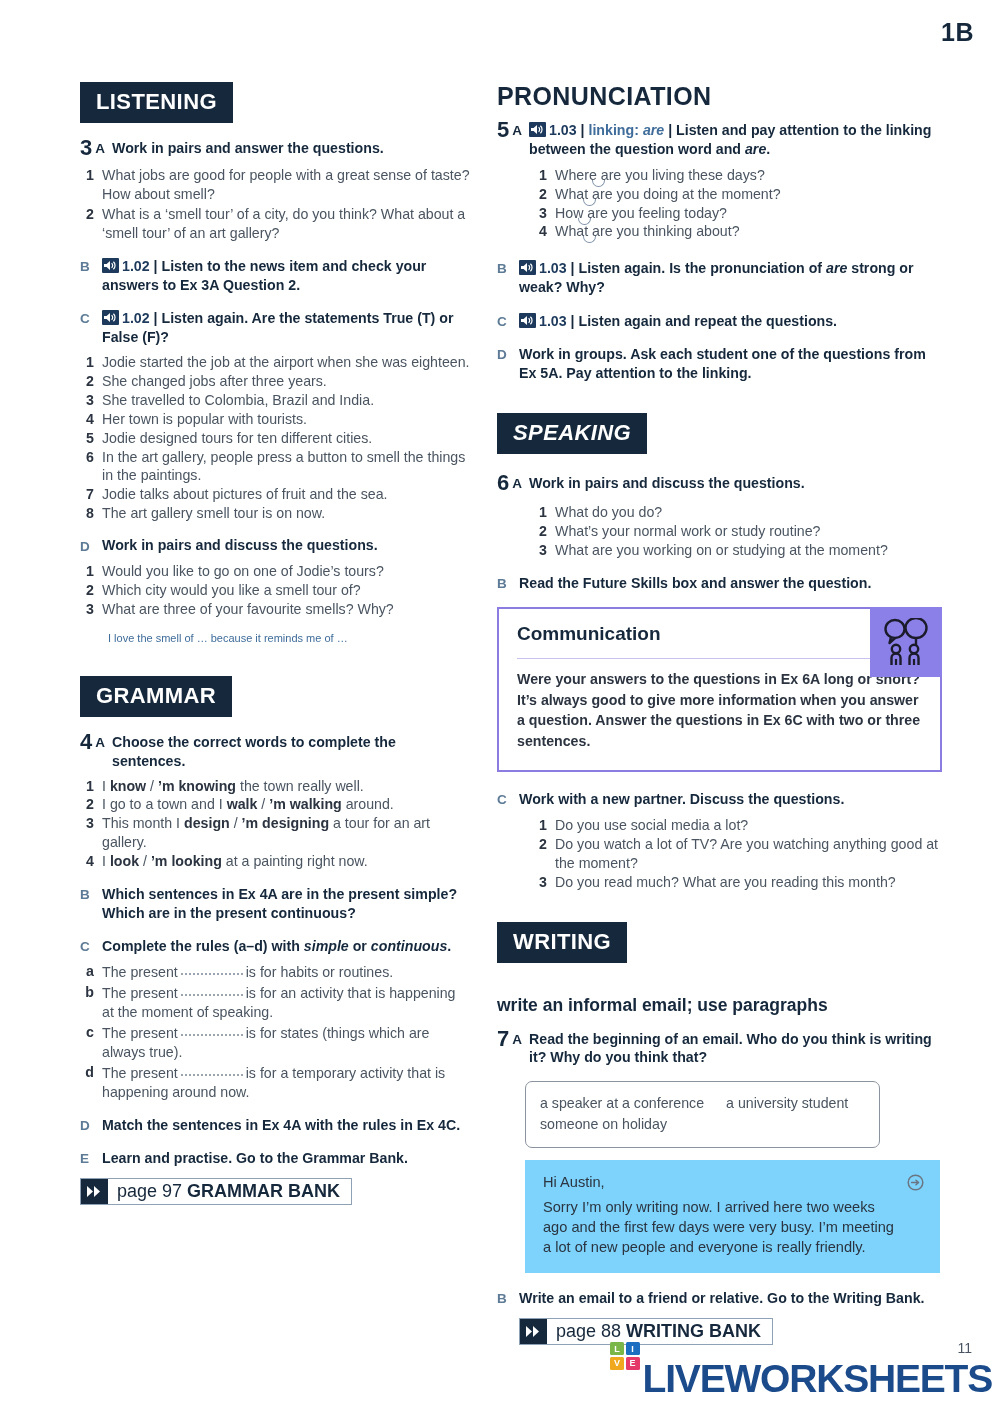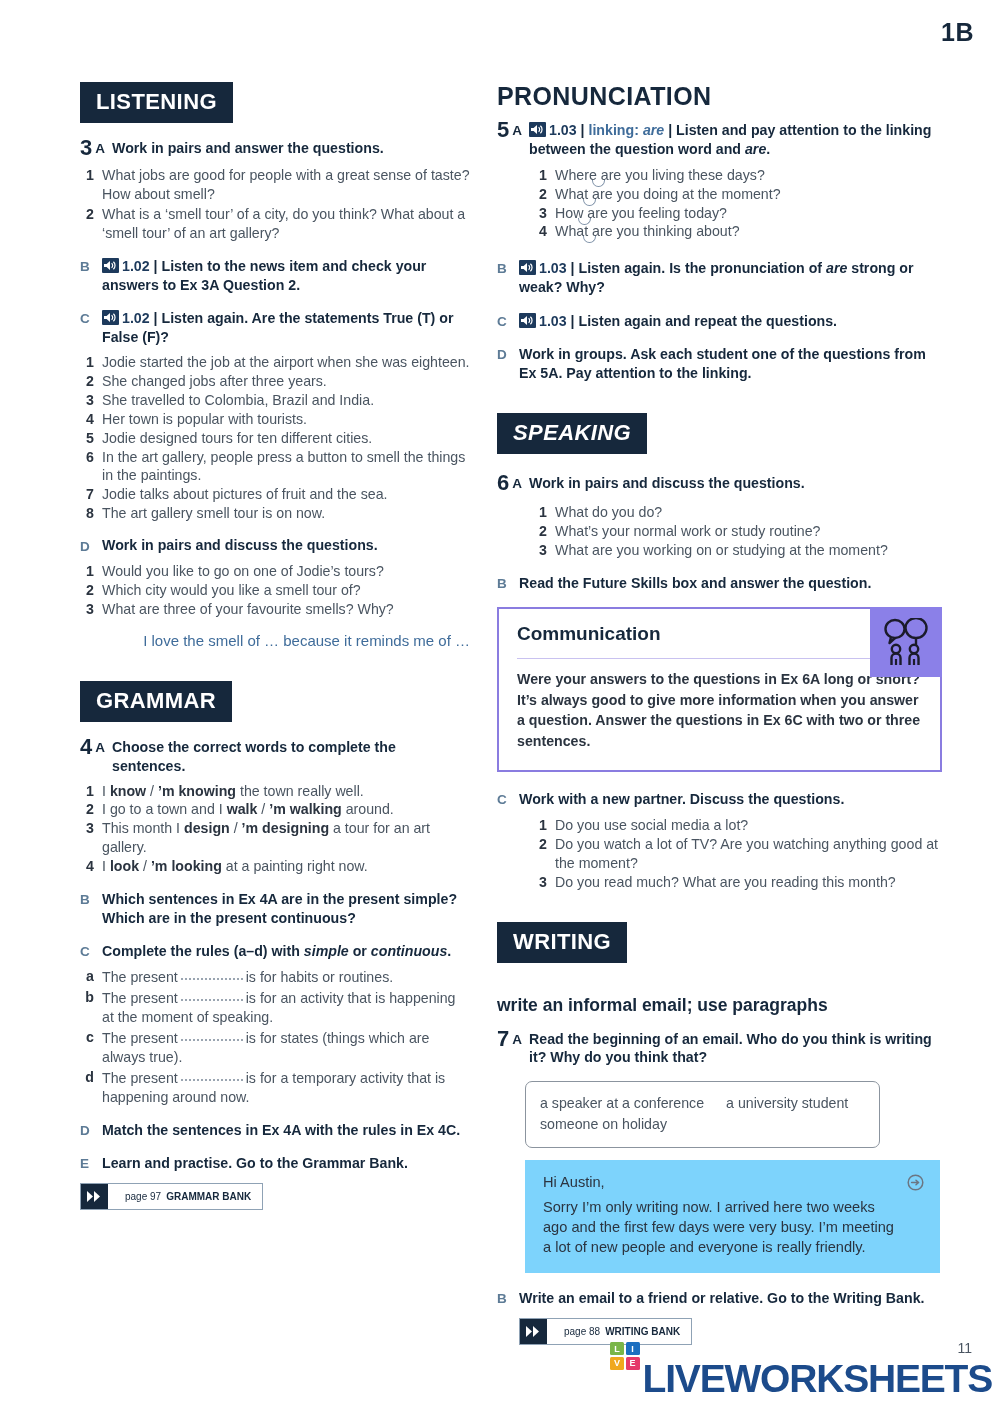--- a/index.html
+++ b/index.html
@@ -95,21 +95,21 @@
   .audio-icon svg { position:absolute; left:2px; top:2px; }
   .track {
     color:#1d3a5c; font-weight:bold;
   }
   .bar { color:#16283c; font-weight:bold; }
   .linking-label { color:#3f6c9a; font-weight:bold; }
   .it { font-style:italic; }
 
   
   .prompt-blue {
-    font-size:15px; color:#3f6c9a; margin-top:13px;text-align:right;
+    font-size:11px; color:#3f6c9a; margin-top:13px;
   }
 
   
   .b { font-weight:bold; color:#2b3440; }
 
   
   .gap {
     display:inline-block; width:62px;
     border-bottom:2px dotted #9aa5b1;
     margin:0 3px; vertical-align:2px; height:13px;
@@ -130,22 +130,22 @@
     display:inline-flex; align-items:stretch;
     border:1px solid #8fa2b5; background:#ffffff;
     margin-top:10px; height:27px;
   }
   .bank-btn .ff {
     background:#16283c; width:27px;
     display:flex; align-items:center; justify-content:center;
   }
   .bank-btn .bank-label {
     display:flex; align-items:center;
-    padding:0 11px 0 17px;
-    font-size:10px; color:#16283c;
+    padding:0 11px 0 9px;
+    font-size:18px; color:#16283c;
   }
   .bank-btn .bank-label b { font-weight:bold; margin-left:5px; }
 
   
   .fs-box {
     position:relative;
     border:2px solid #8a7ce0;
     background:#ffffff;
     margin-top:14px;
     padding:14px 16px 14px 18px;

